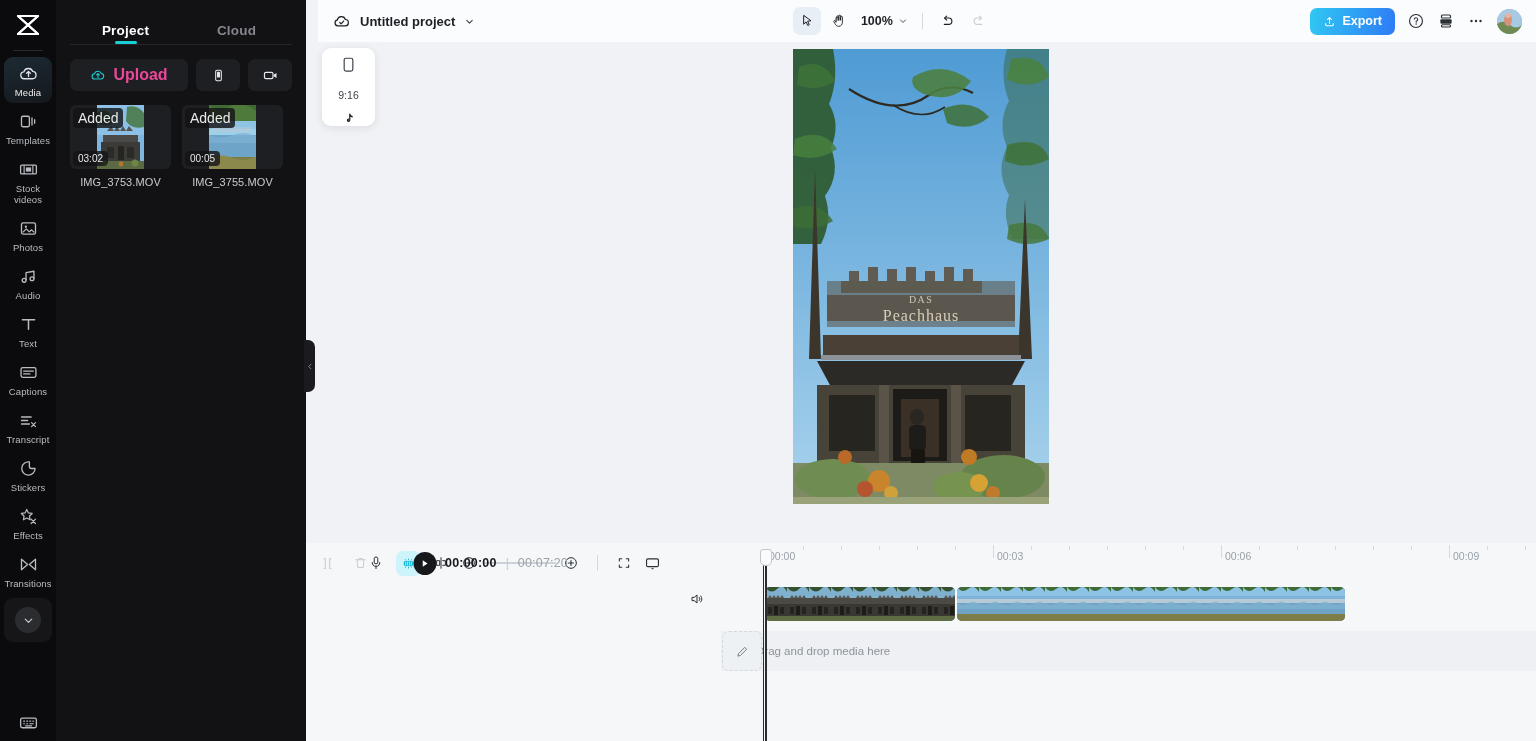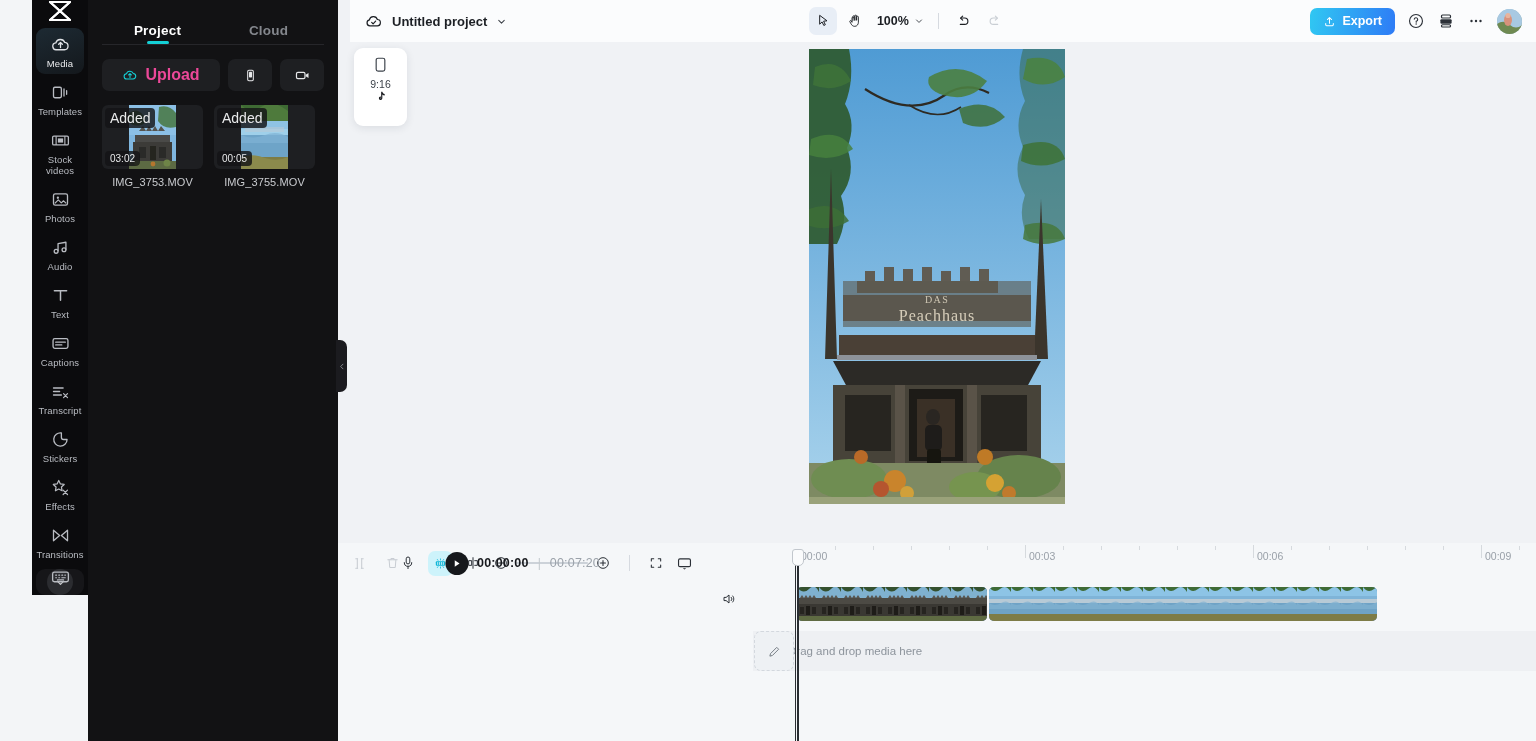--- a/index.html
+++ b/index.html
@@ -5,23 +5,23 @@
   * { box-sizing: border-box; margin: 0; padding: 0; }
   html, body {
     width: 1536px; height: 741px;
     font-family: "Liberation Sans", sans-serif;
     overflow: hidden; background: #f3f5f7;
   }
   .app { position: relative; width: 1536px; height: 741px; display: flex; }
 
   
   .rail {
-    width: 56px; height: 595px; background: #0b0b0d;
+    width: 56px; height: 741px; background: #0b0b0d;
     display: flex; flex-direction: column; align-items: center;
-    flex: 0 0 56px; position: relative; margin-left: 32px;
+    flex: 0 0 56px; position: relative;
   }
   .logo-wrap { height: 50px; display: flex; align-items: center; justify-content: center; width: 100%; }
   .logo { width: 26px; height: 22px; }
   .rail-div { width: 30px; height: 1px; background: #2a2a2e; margin-bottom: 6px; }
   .rail-item {
     width: 48px; padding: 6px 0 5px; border-radius: 9px;
     display: flex; flex-direction: column; align-items: center; gap: 3px;
     cursor: pointer; margin-bottom: 2px;
   }
   .rail-item.active { background: linear-gradient(160deg,#1d2a33,#14181c); }
@@ -112,22 +112,22 @@
   .avatar {
     width: 25px; height: 25px; border-radius: 50%; overflow: hidden; cursor: pointer;
     background: linear-gradient(160deg,#9fc7e6,#6f8a5a);
   }
 
   
   .preview { flex: 1; position: relative; background: #f0f2f5; min-height: 0; }
   .ratio-card {
     position: absolute; left: 16px; top: 6px; width: 53px; height: 78px;
     background: #fff; border-radius: 9px; box-shadow: 0 2px 9px rgba(30,40,60,.10);
-    display: flex; flex-direction: column; align-items: center; padding-top: 9px; 
-    cursor: pointer; z-index: 12;
+    display: flex; flex-direction: column; align-items: center; padding-top: 9px; gap: 6px;
+    cursor: pointer; z-index: 12; justify-content: space-between;
   }
   .ratio-label { font-size: 10.5px; color: #3d434b; }
   .stage {
     position: absolute; left: 50%; transform: translateX(-50%);
     top: 7px; width: 256px; height: 455px; background: #000;
     overflow: hidden;
   }
 
   
   .tl { height: 198px; background: #f5f7f9; flex: 0 0 198px; display: flex; flex-direction: row; }

